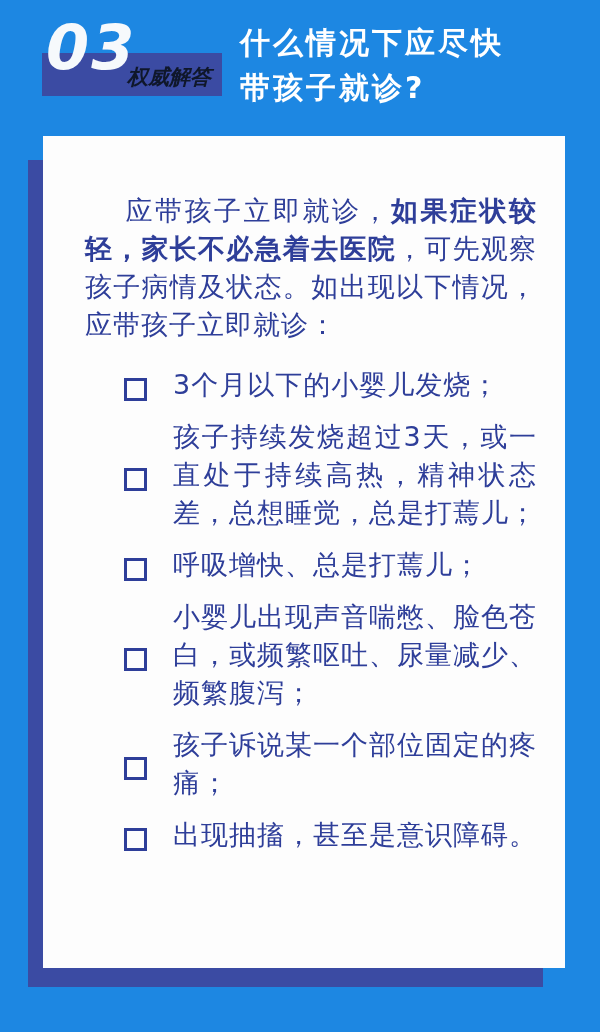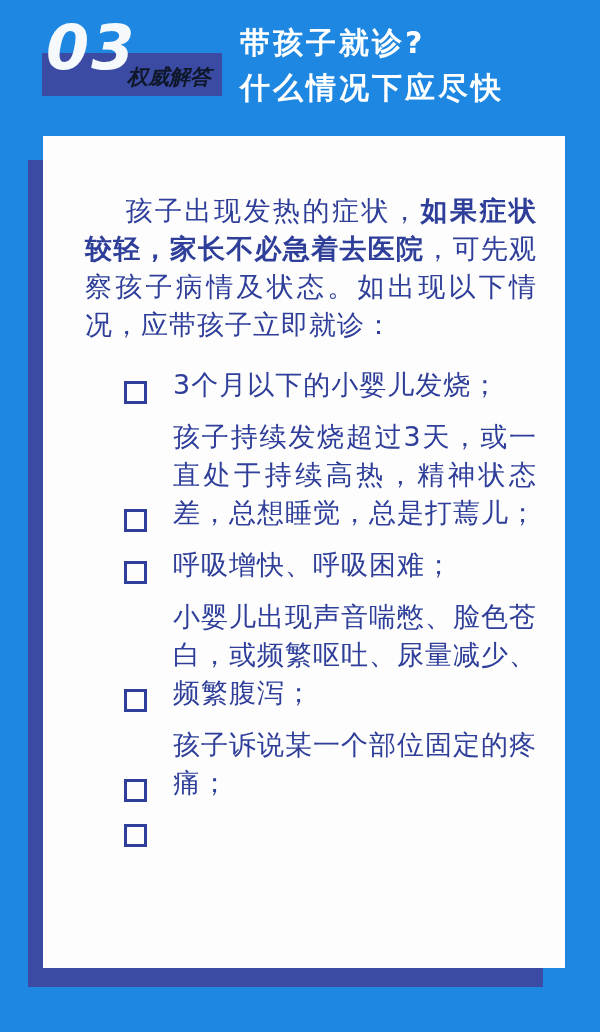--- a/index.html
+++ b/index.html
@@ -85,21 +85,21 @@
   .intro b {
     font-weight: 800;
   }
 
   .checklist {
     margin: 0;
     padding: 0;
   }
   .item {
     display: flex;
-    align-items: flex-end;
+    align-items: center;
     margin-bottom: 14px;
     padding-left: 39px;
   }
   .checkbox {
     flex: 0 0 auto;
     width: 17px; height: 17px;
     border: 3px solid #2e3e99;
     margin: 8px 26px 0 0;
   }
   .item-text {
@@ -111,48 +111,49 @@
   }
 </style>
 </head>
 <body>
 
 <div class="header">
   <div class="badge"></div>
   <div class="big-number">03</div>
   <div class="badge-label">权威解答</div>
   <div class="page-title">
+    <div>什么情况下应尽快</div>
     <div>带孩子就诊?</div>
-    <div>什么情况下应尽快</div>
   </div>
 </div>
 
 <div class="card-shadow"></div>
 
 <div class="card">
-  <p class="intro"><span>孩子出现发热的症状，</span><b>如果症状较轻，家长不必急着去医院</b><span>，可先观察孩子病情及状态。如出现以下情况，应带孩子立即就诊：</span></p>
+  <p class="intro"><span>应带孩子立即就诊，</span><b>如果症状较轻，家长不必急着去医院</b><span>，可先观察孩子病情及状态。如出现以下情况，应带孩子立即就诊：</span></p>
 
   <div class="checklist">
     <div class="item">
       <span class="checkbox"></span>
       <span class="item-text">3个月以下的小婴儿发烧；</span>
     </div>
     <div class="item">
       <span class="checkbox"></span>
       <span class="item-text">孩子持续发烧超过3天，或一直处于持续高热，精神状态差，总想睡觉，总是打蔫儿；</span>
     </div>
     <div class="item">
       <span class="checkbox"></span>
-      <span class="item-text">呼吸增快、呼吸困难；</span>
+      <span class="item-text">呼吸增快、总是打蔫儿；</span>
     </div>
     <div class="item">
       <span class="checkbox"></span>
       <span class="item-text">小婴儿出现声音喘憋、脸色苍白，或频繁呕吐、尿量减少、频繁腹泻；</span>
     </div>
     <div class="item">
       <span class="checkbox"></span>
       <span class="item-text">孩子诉说某一个部位固定的疼痛；</span>
     </div>
     <div class="item">
       <span class="checkbox"></span>
+      <span class="item-text">出现抽搐，甚至是意识障碍。</span>
     </div>
   </div>
 </div>
 
 </body></html>

